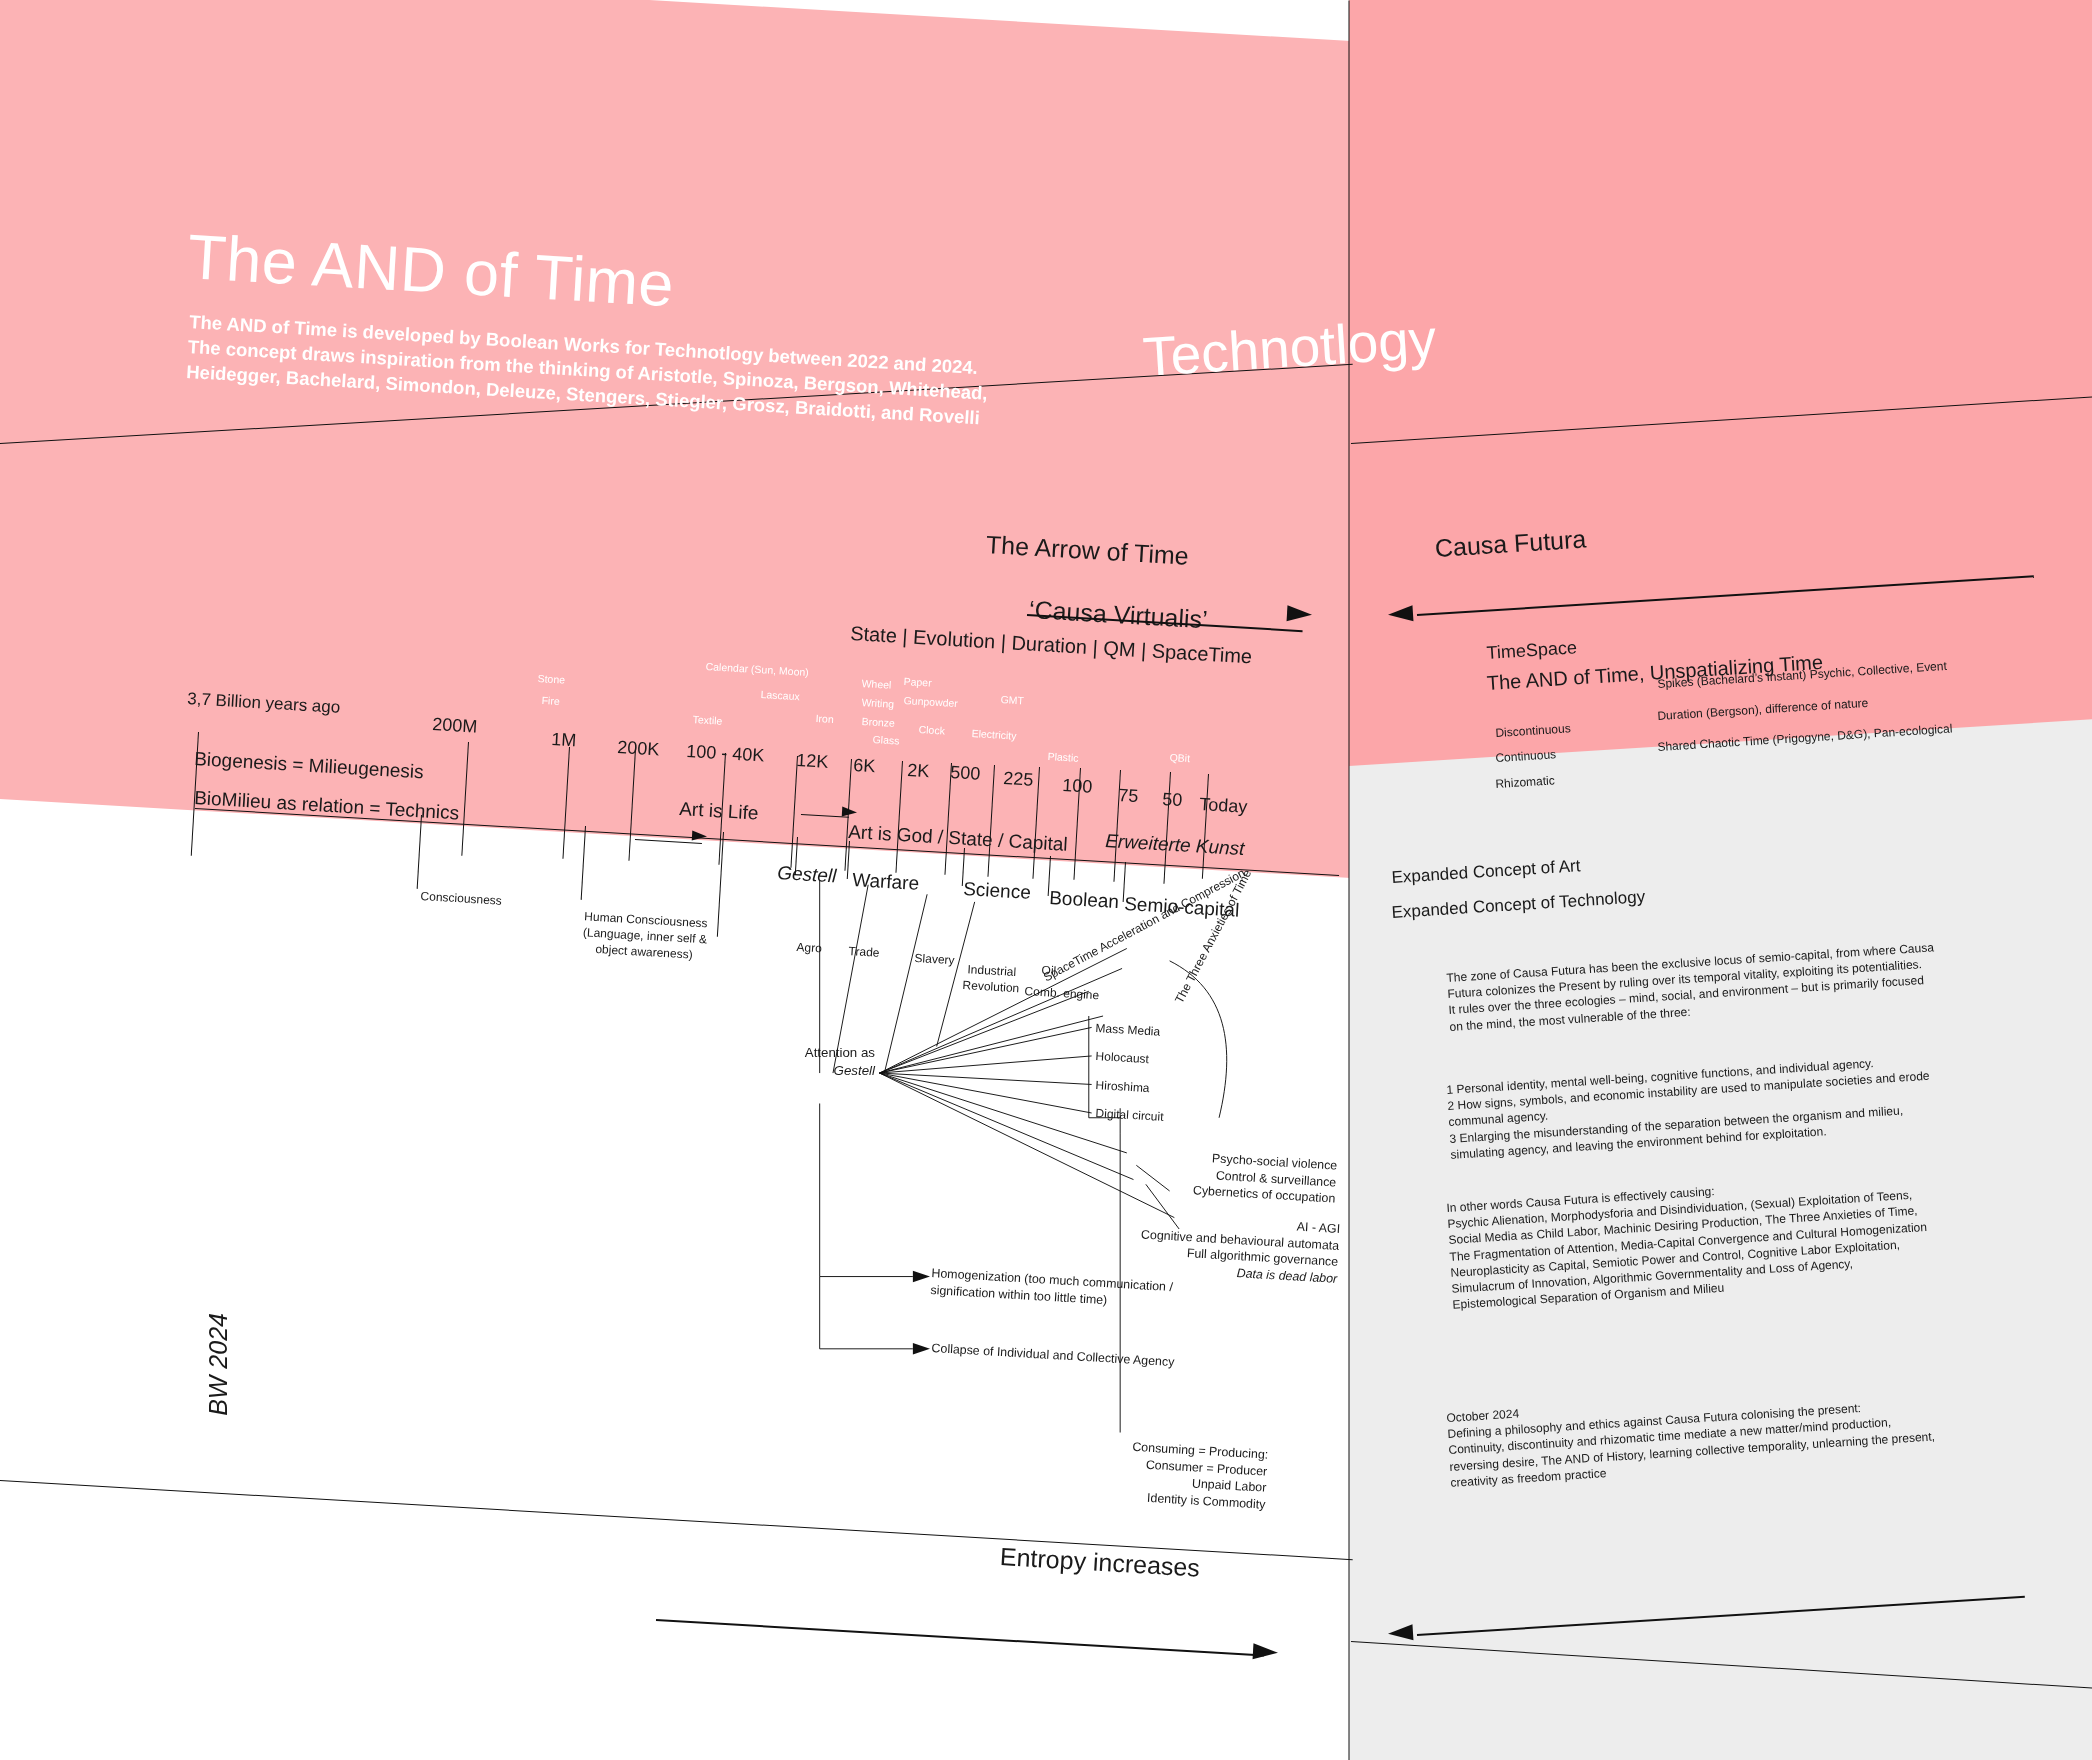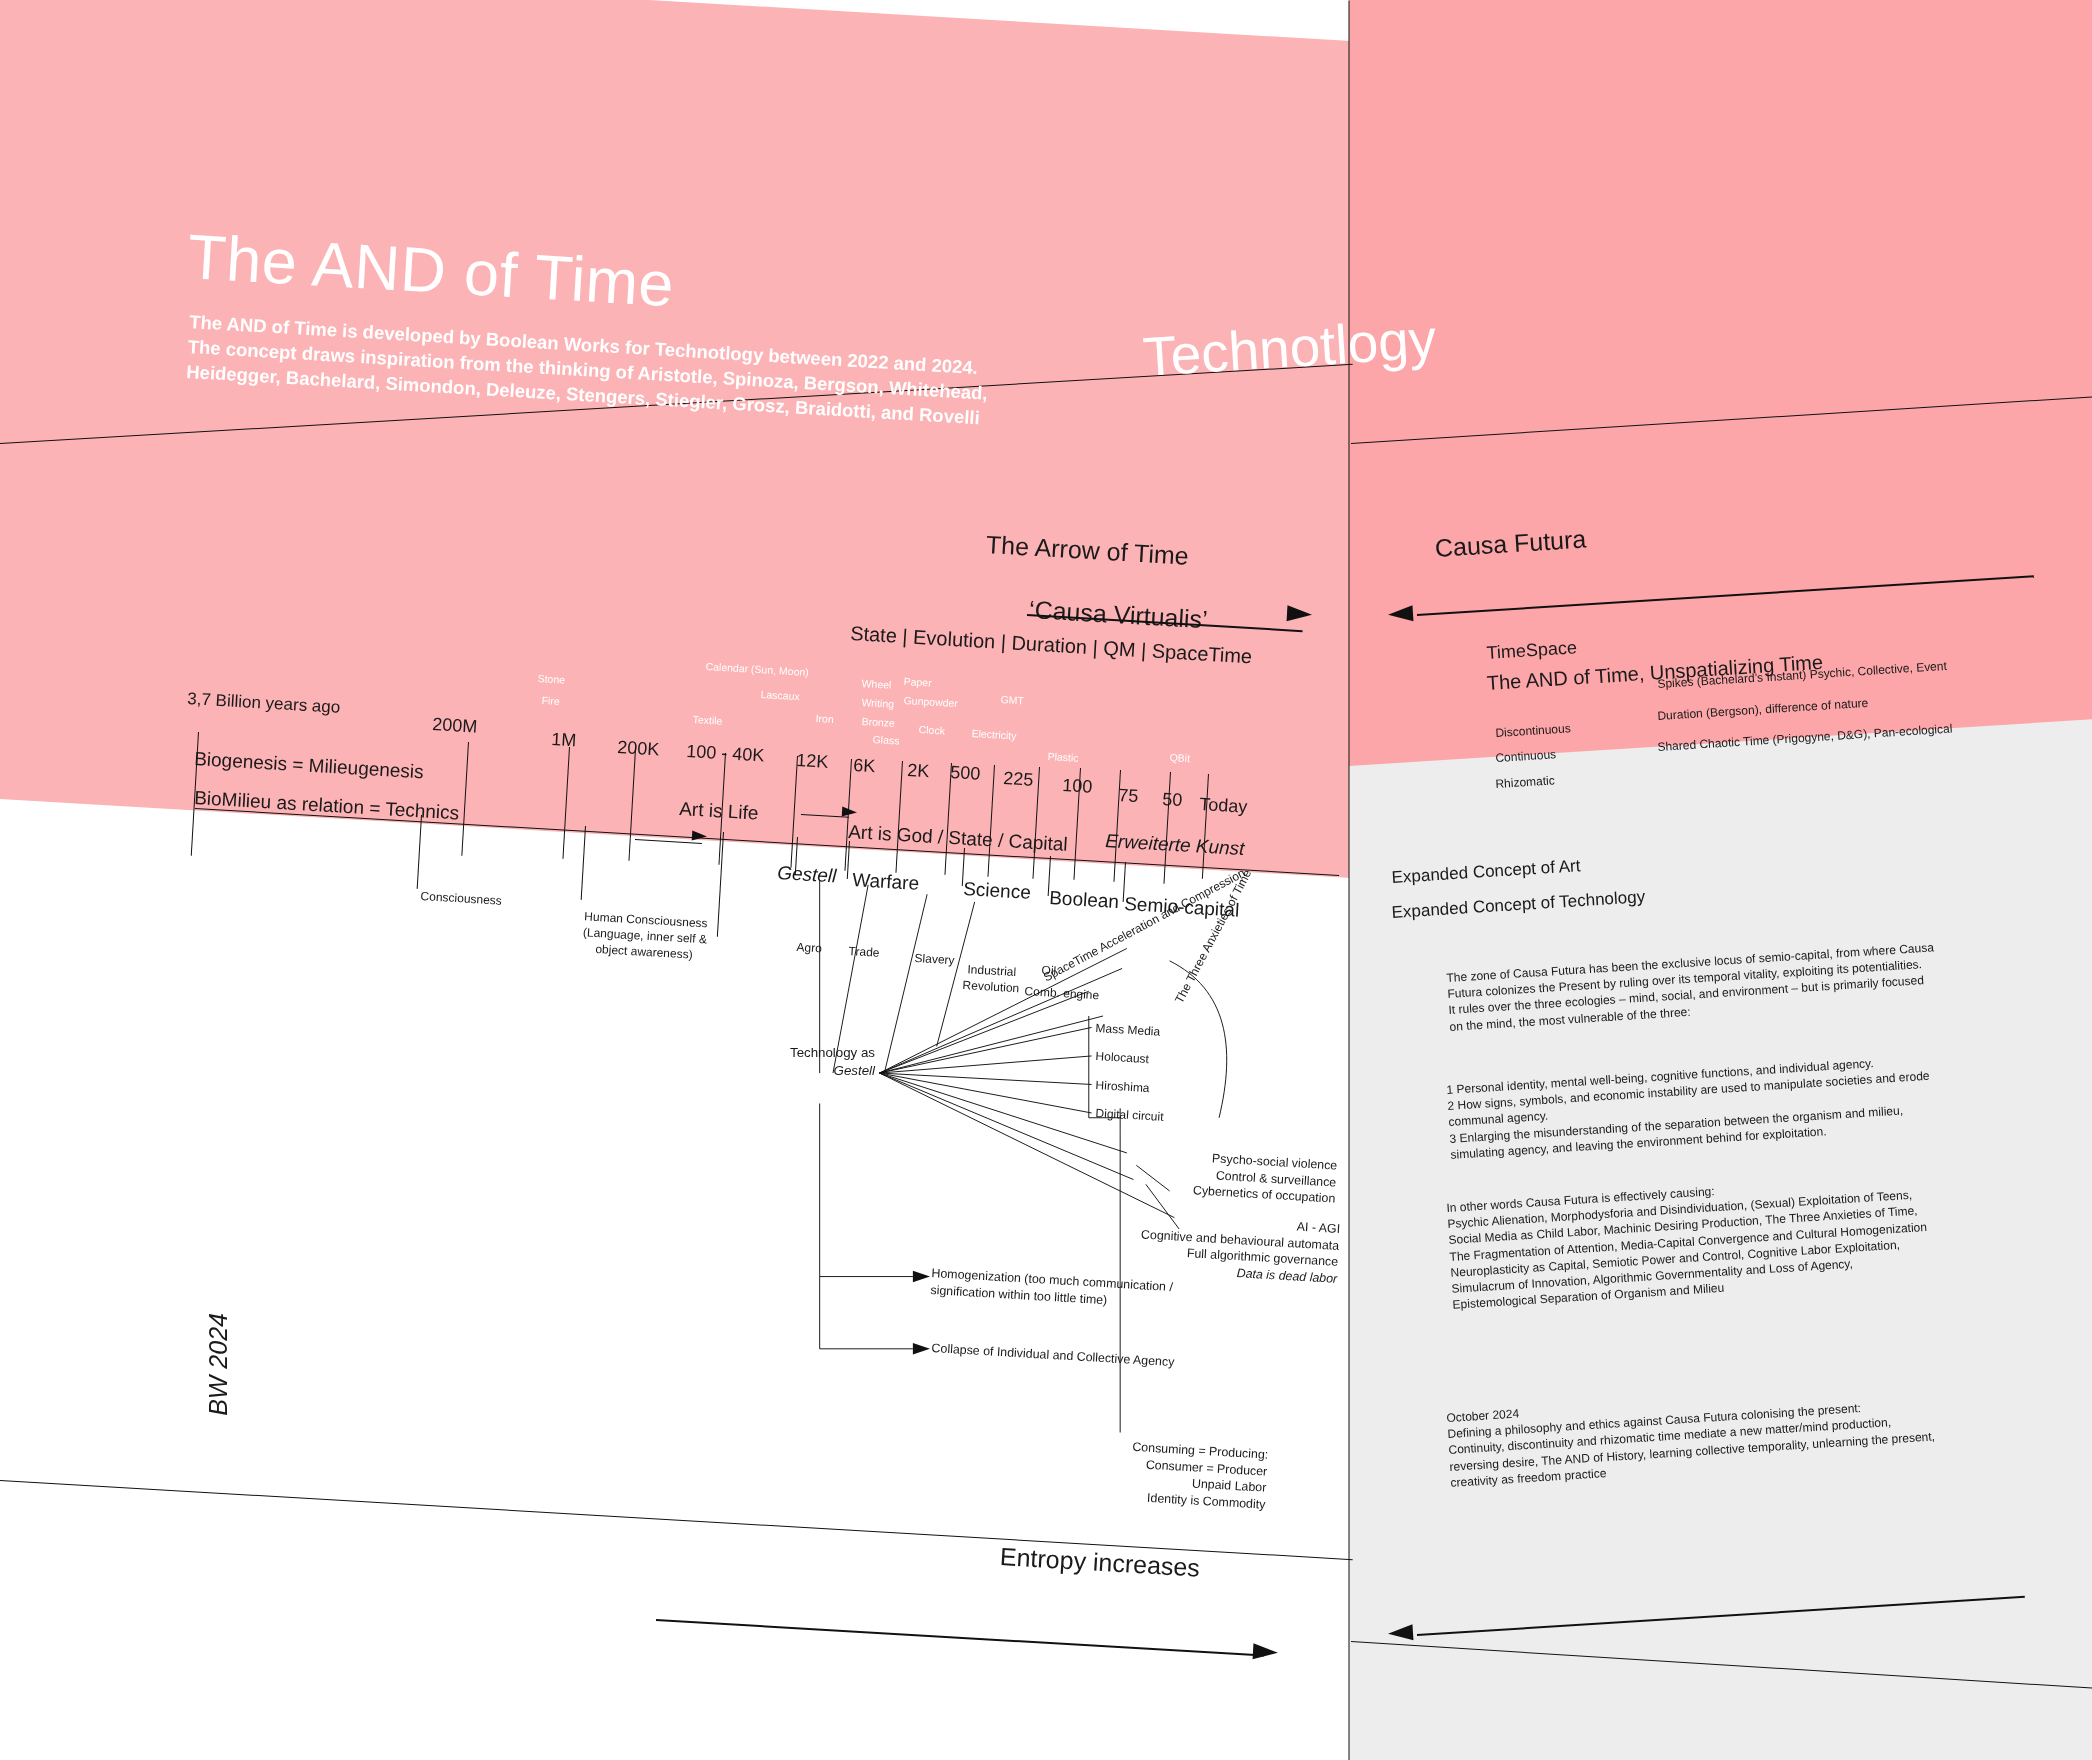--- a/index.html
+++ b/index.html
@@ -300,21 +300,21 @@
 
   <div class="tx sm" style="left:1041px; top:972px; transform:rotate(-28deg);">SpaceTime Acceleration and Compression</div>
   <div class="tx sm" style="left:1172px; top:999px; transform:rotate(-62deg);">The Three Anxieties of Time</div>
 
   <div class="tx L sm" style="left:1096px; top:1021px;">Mass Media</div>
   <div class="tx L sm" style="left:1096px; top:1049px;">Holocaust</div>
   <div class="tx L sm" style="left:1096px; top:1078px;">Hiroshima</div>
   <div class="tx L sm" style="left:1096px; top:1106px;">Digital circuit</div>
 
   <div class="wrapblk" style="left:770px; top:1044px; font-size:13.3px; text-align:right; width:105px;">
-    <div>Technology as</div>
+    <div>Attention as</div>
     <div class="ital">Gestell</div>
   </div>
 
   <svg id="connectors" viewBox="0 0 2200 1851">
     <g stroke="#111" stroke-width="1" fill="none">
 
       <path d="M925 1128 L1185 997"></path>
       <path d="M925 1128 L1180 1018"></path>
       <path d="M925 1128 L1145 1042"></path>
       <path d="M925 1128 L1160 1068"></path>

